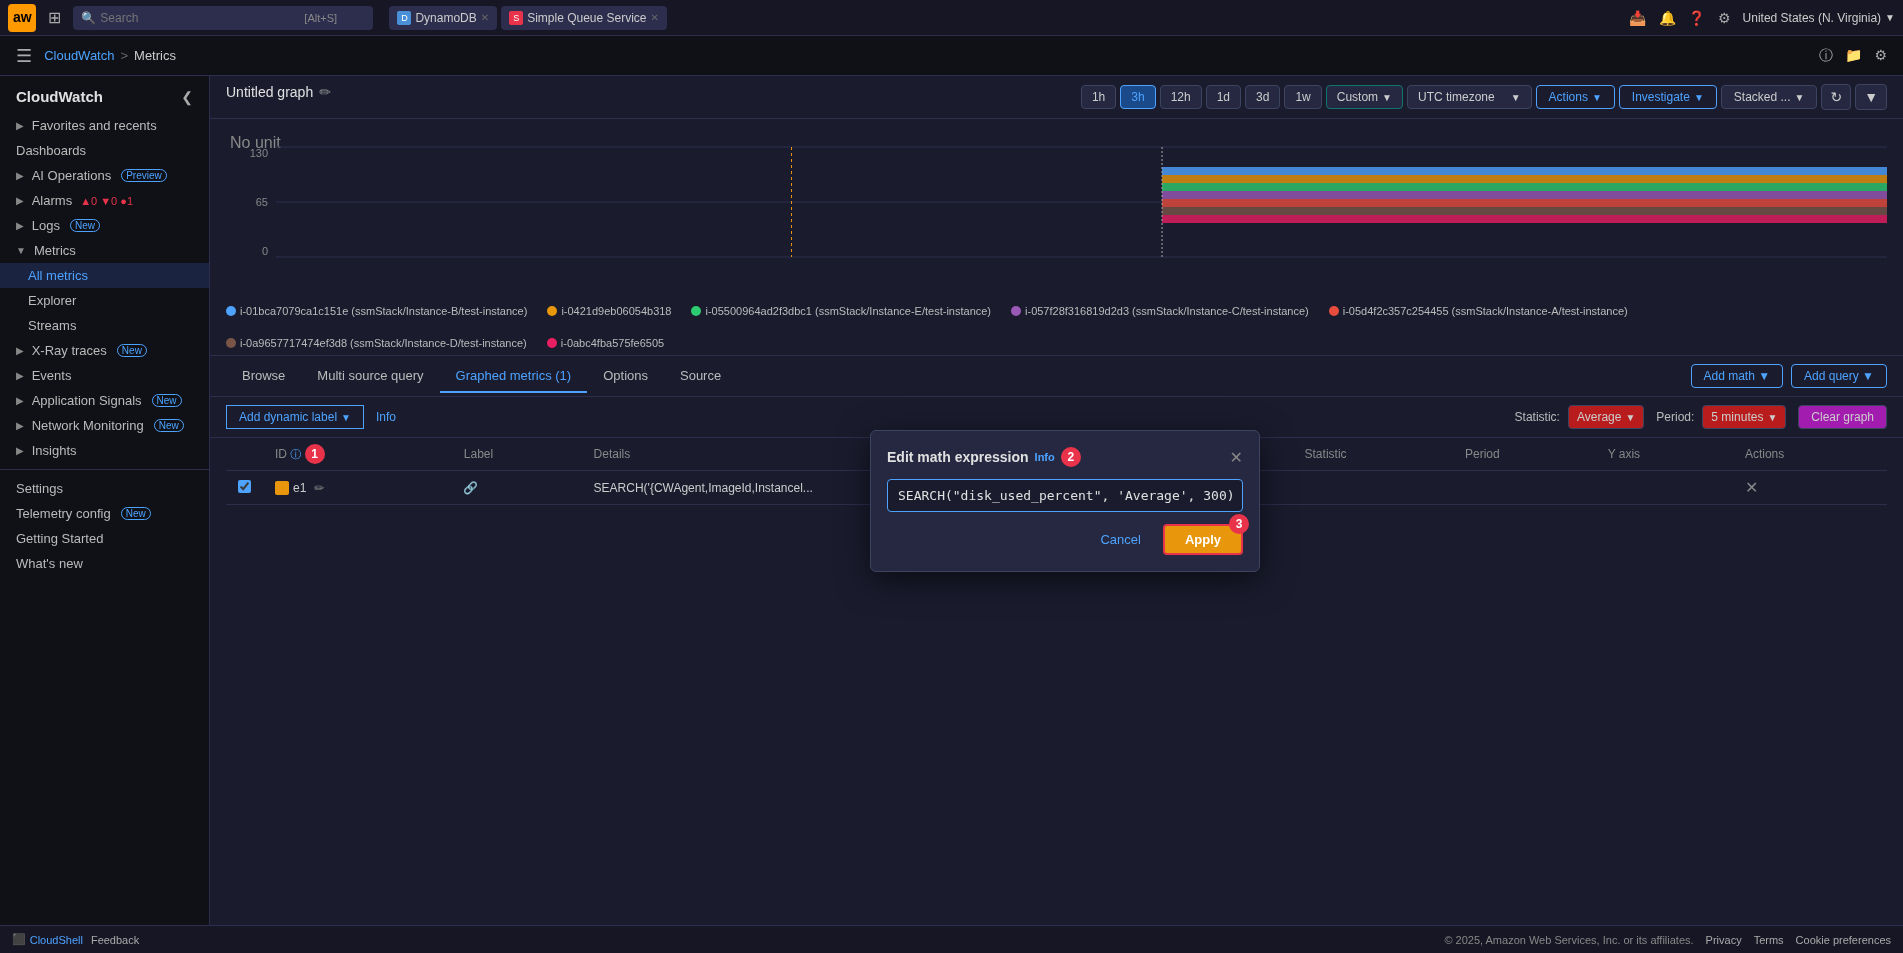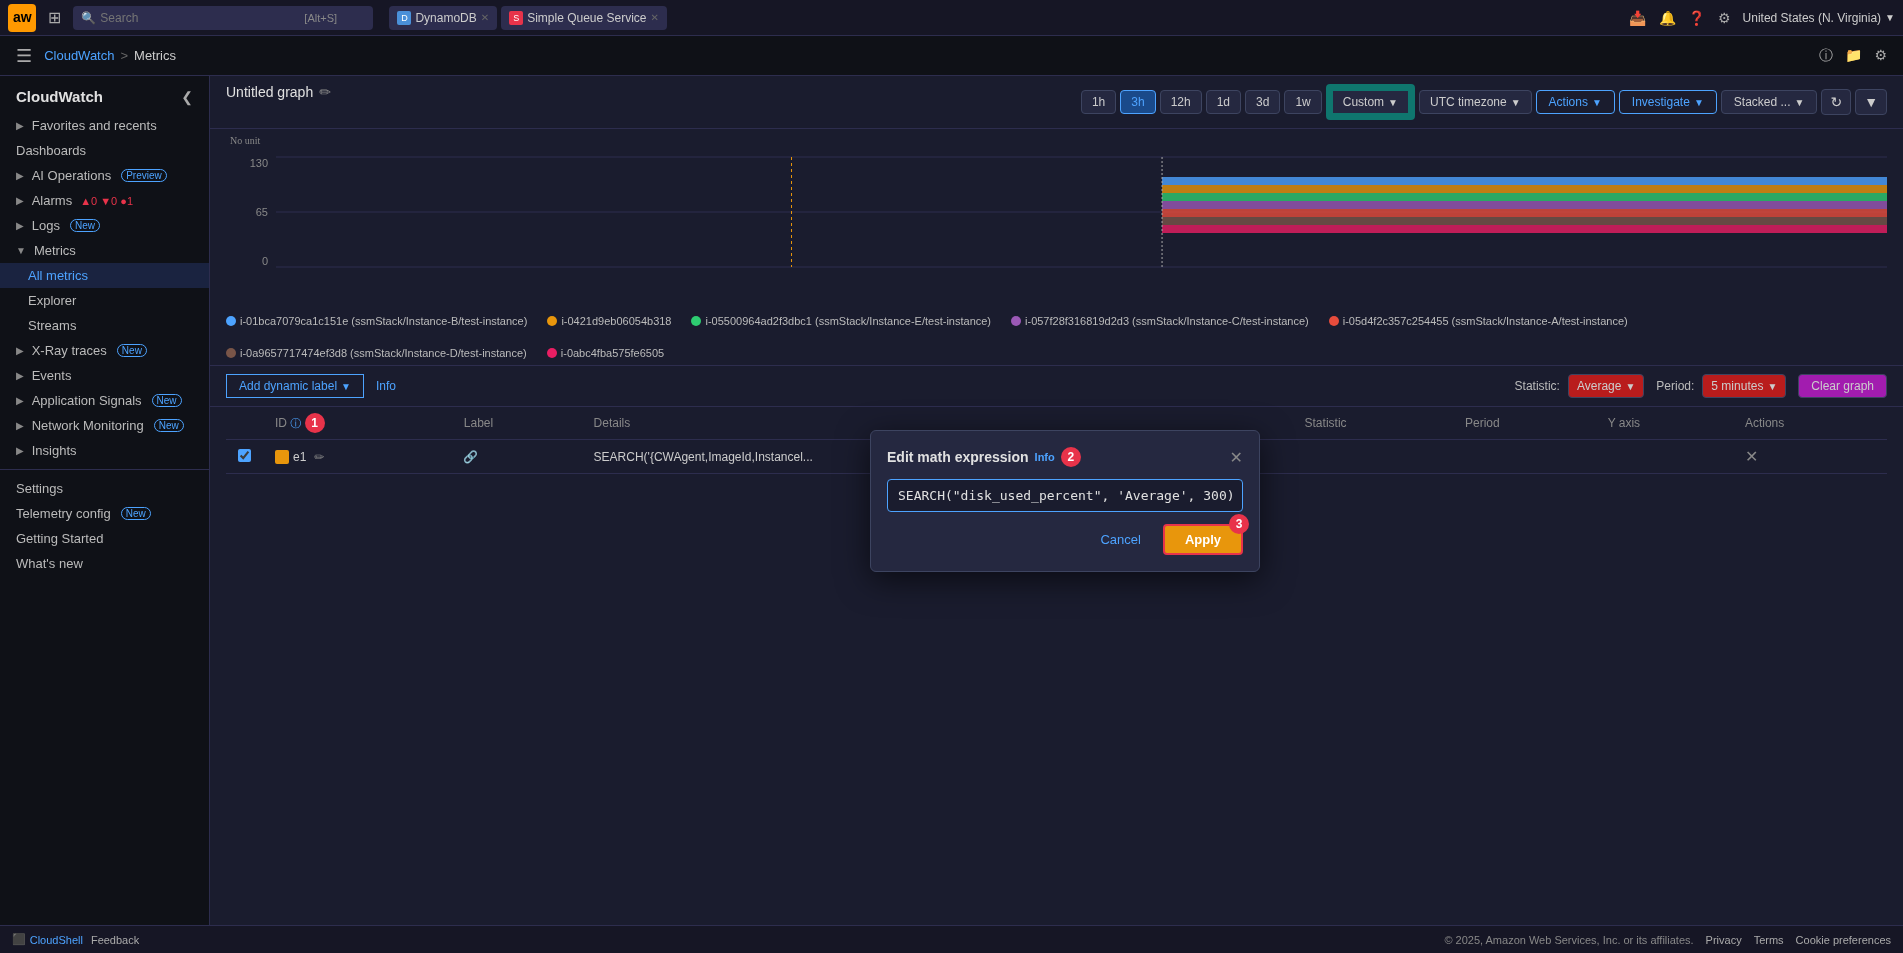--- a/index.html
+++ b/index.html
@@ -49,31 +49,31 @@
     
     .content { flex: 1; background: #1a1c2e; overflow: auto; display: flex; flex-direction: column; }
 
     
     .graph-header { display: flex; align-items: flex-start; padding: 8px 16px; background: #1a1c2e; border-bottom: 1px solid #2d2d4e; gap: 12px; }
     .graph-title { font-size: 14px; color: #e0e0e0; display: flex; align-items: center; gap: 6px; }
     .edit-icon { color: #888; cursor: pointer; }
     .time-controls { margin-left: auto; display: flex; align-items: center; gap: 4px; }
     .time-btn { padding: 4px 10px; border-radius: 4px; border: 1px solid #3d4460; background: #252840; color: #ccc; font-size: 12px; cursor: pointer; }
     .time-btn.active { background: #1a4a8a; border-color: #4da3ff; color: #4da3ff; }
-    .custom-btn { display: flex; align-items: center; gap: 4px; padding: 4px 10px; border-radius: 4px; border: 7px solid #0f766e; background: #252840; color: #ccc; font-size: 12px; cursor: pointer; }
-    .timezone-btn { display: flex; align-items: center; gap: 4px; padding: 4px 10px; border-radius: 4px; border: 1px solid #3d4460; background: #252840; color: #ccc; font-size: 12px; cursor: pointer; }
+    .custom-btn { display: flex; align-items: center; gap: 4px; padding: 4px 10px; border-radius: 4px; border: 1px solid #0f766e; background: #252840; color: #ccc; font-size: 12px; cursor: pointer; }
+    .timezone-btn { display: flex; align-items: center; gap: 16px; padding: 4px 10px; border-radius: 4px; border: 1px solid #3d4460; background: #252840; color: #ccc; font-size: 12px; cursor: pointer; }
     .action-btn { display: flex; align-items: center; gap: 4px; padding: 4px 12px; border-radius: 4px; border: 1px solid #4da3ff; background: transparent; color: #4da3ff; font-size: 12px; cursor: pointer; }
     .investigate-btn { display: flex; align-items: center; gap: 4px; padding: 4px 12px; border-radius: 4px; border: 1px solid #4da3ff; background: transparent; color: #4da3ff; font-size: 12px; cursor: pointer; }
     .stacked-btn { display: flex; align-items: center; gap: 4px; padding: 4px 12px; border-radius: 4px; border: 1px solid #3d4460; background: #252840; color: #ccc; font-size: 12px; cursor: pointer; }
     .refresh-btn { padding: 4px 8px; border-radius: 4px; border: 1px solid #3d4460; background: #252840; color: #ccc; font-size: 14px; cursor: pointer; }
     .dropdown-arrow { font-size: 10px; }
 
     
     .graph-area { background: #1a1c2e; padding: 8px 16px; flex: 0 0 180px; position: relative; }
-    .graph-label { color: #888; font-size: 10px; position: absolute; top: 6px; left: 20px; font-family: Liberation Serif, serif; }
+    .graph-label { color: #888; font-size: 16px; position: absolute; top: 15px; left: 20px; }
     .x-labels { display: flex; justify-content: space-between; padding: 2px 40px 0 60px; color: #888; font-size: 11px; }
 
     
     .legend-row { display: flex; flex-wrap: wrap; gap: 20px; padding: 6px 16px; font-size: 11px; color: #bbb; align-items: center; border-bottom: 1px solid #2d2d4e; }
     .legend-item { display: flex; align-items: center; gap: 4px; }
     .legend-dot { width: 10px; height: 10px; border-radius: 50%; flex-shrink: 0; }
 
     
     .tabs-row { display: flex; align-items: center; border-bottom: 1px solid #2d2d4e; padding: 0 16px; background: #1a1c2e; }
     .tab { padding: 8px 16px; font-size: 13px; color: #bbb; cursor: pointer; border-bottom: 2px solid transparent; }
@@ -352,20 +352,31 @@
       <div class="legend-item">
         <div class="legend-dot" style="background:#795548;"></div>
         <span>i-0a9657717474ef3d8 (ssmStack/Instance-D/test-instance)</span>
       </div>
       <div class="legend-item">
         <div class="legend-dot" style="background:#e91e63;"></div>
         <span>i-0abc4fba575fe6505</span>
       </div>
     </div>
 
+    <div class="tabs-row">
+      <div class="tab">Browse</div>
+      <div class="tab">Multi source query</div>
+      <div class="tab active">Graphed metrics (1)</div>
+      <div class="tab">Options</div>
+      <div class="tab">Source</div>
+      <div style="margin-left:auto; display:flex; gap:8px; padding: 8px 0;">
+        <button class="action-btn" style="font-size:12px;">Add math ▼</button>
+        <button class="action-btn" style="font-size:12px;">Add query ▼</button>
+      </div>
+    </div>
 
     <div class="metrics-toolbar">
       <button class="dynamic-label-btn">
         <span>Add dynamic label</span>
         <span class="dropdown-arrow">▼</span>
       </button>
       <span class="info-badge">Info</span>
       <div class="statistic-section">
         <span>Statistic:</span>
         <div class="select-box">

